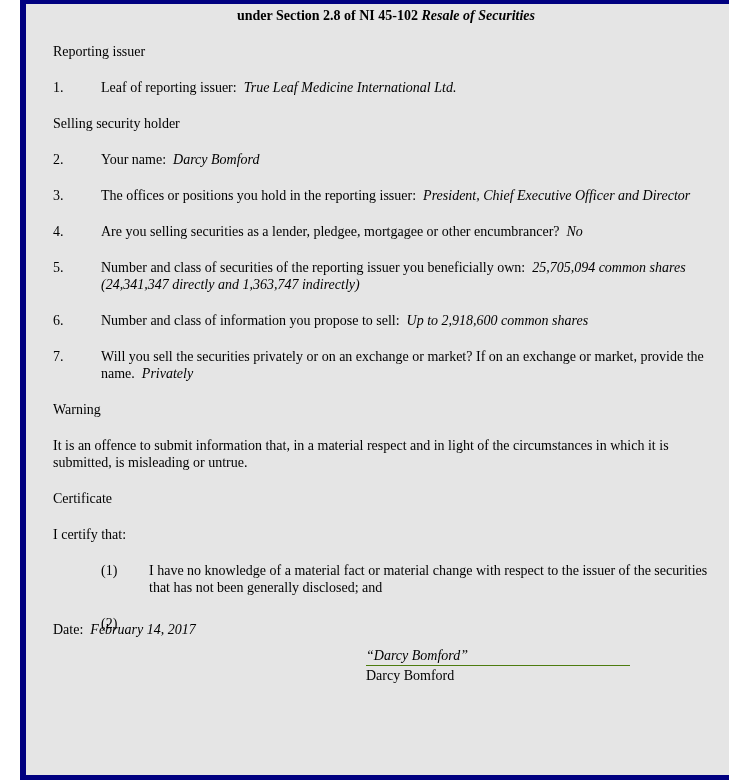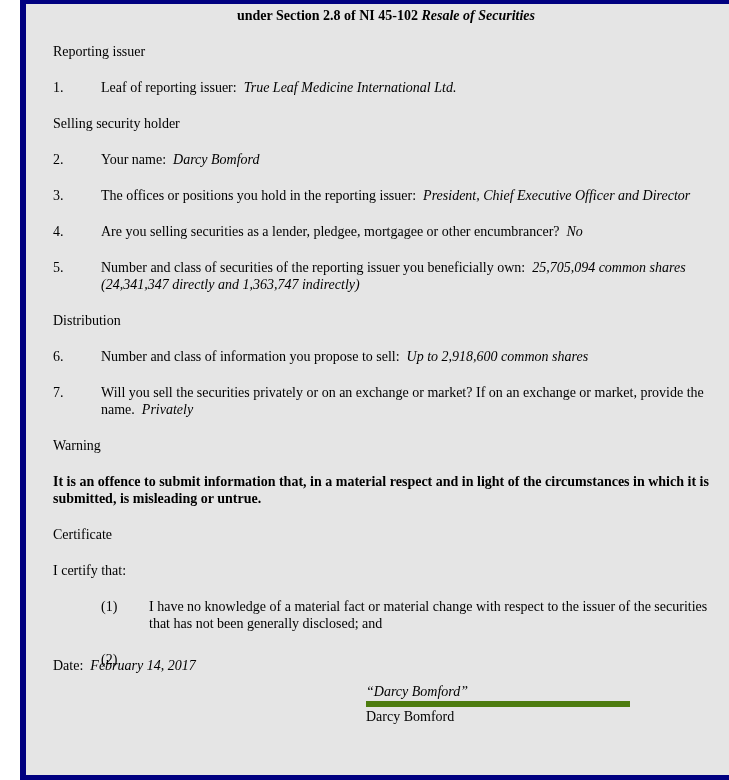--- a/index.html
+++ b/index.html
@@ -23,39 +23,39 @@
     text-align: center;
     font-weight: bold;
     margin: 0 0 19px 0;
   }
   .doc-title .ital { font-style: italic; }
   .heading {
     font-weight: normal;
     margin: 0 0 19px 0;
   }
   .para { margin: 0 0 19px 0; }
-  .bold-para { font-weight: bold; }
+  .bold-para { font-weight: normal; }
   .item {
     position: relative;
     padding-left: 48px;
     margin: 0 0 19px 0;
   }
   .item > .num {
     position: absolute;
     left: 0;
     top: 0;
   }
   .sub-item { padding-left: 96px; }
   .sub-item > .num { left: 48px; }
   .val { font-style: italic; margin-left: 7px; }
   .date-line { margin-top: 25px; margin-bottom: 0; }
   .sig-block { margin-left: 313px; margin-top: 9px; }
   .sig-line {
     width: 264px;
-    border-bottom: 6px solid #4d7c0f;
+    border-bottom: 1px solid #4d7c0f;
     font-style: italic;
     padding-bottom: 1px;
     white-space: nowrap;
   }
   .sig-name { margin-top: 1px; }
 </style>
 </head>
 <body>
 
 <div class="page" style="border-color: rgb(0, 0, 128);">
@@ -79,21 +79,20 @@
   </div>
 
   <div class="item">
     <span class="num">4.</span><span>Are you selling securities as a lender, pledgee, mortgagee or other encumbrancer?</span><span class="val">No</span>
   </div>
 
   <div class="item">
     <span class="num">5.</span><span>Number and class of securities of the reporting issuer you beneficially own:</span><span class="val">25,705,094 common shares (24,341,347 directly and 1,363,747 indirectly)</span>
   </div>
 
-  <div class="heading">Distribution</div>
 
   <div class="item">
     <span class="num">6.</span><span>Number and class of information you propose to sell:</span><span class="val">Up to 2,918,600 common shares</span>
   </div>
 
   <div class="item">
     <span class="num">7.</span><span>Will you sell the securities privately or on an exchange or market?  If on an exchange or market, provide the name.</span><span class="val">Privately</span>
   </div>
 
   <div class="heading">Warning</div>

